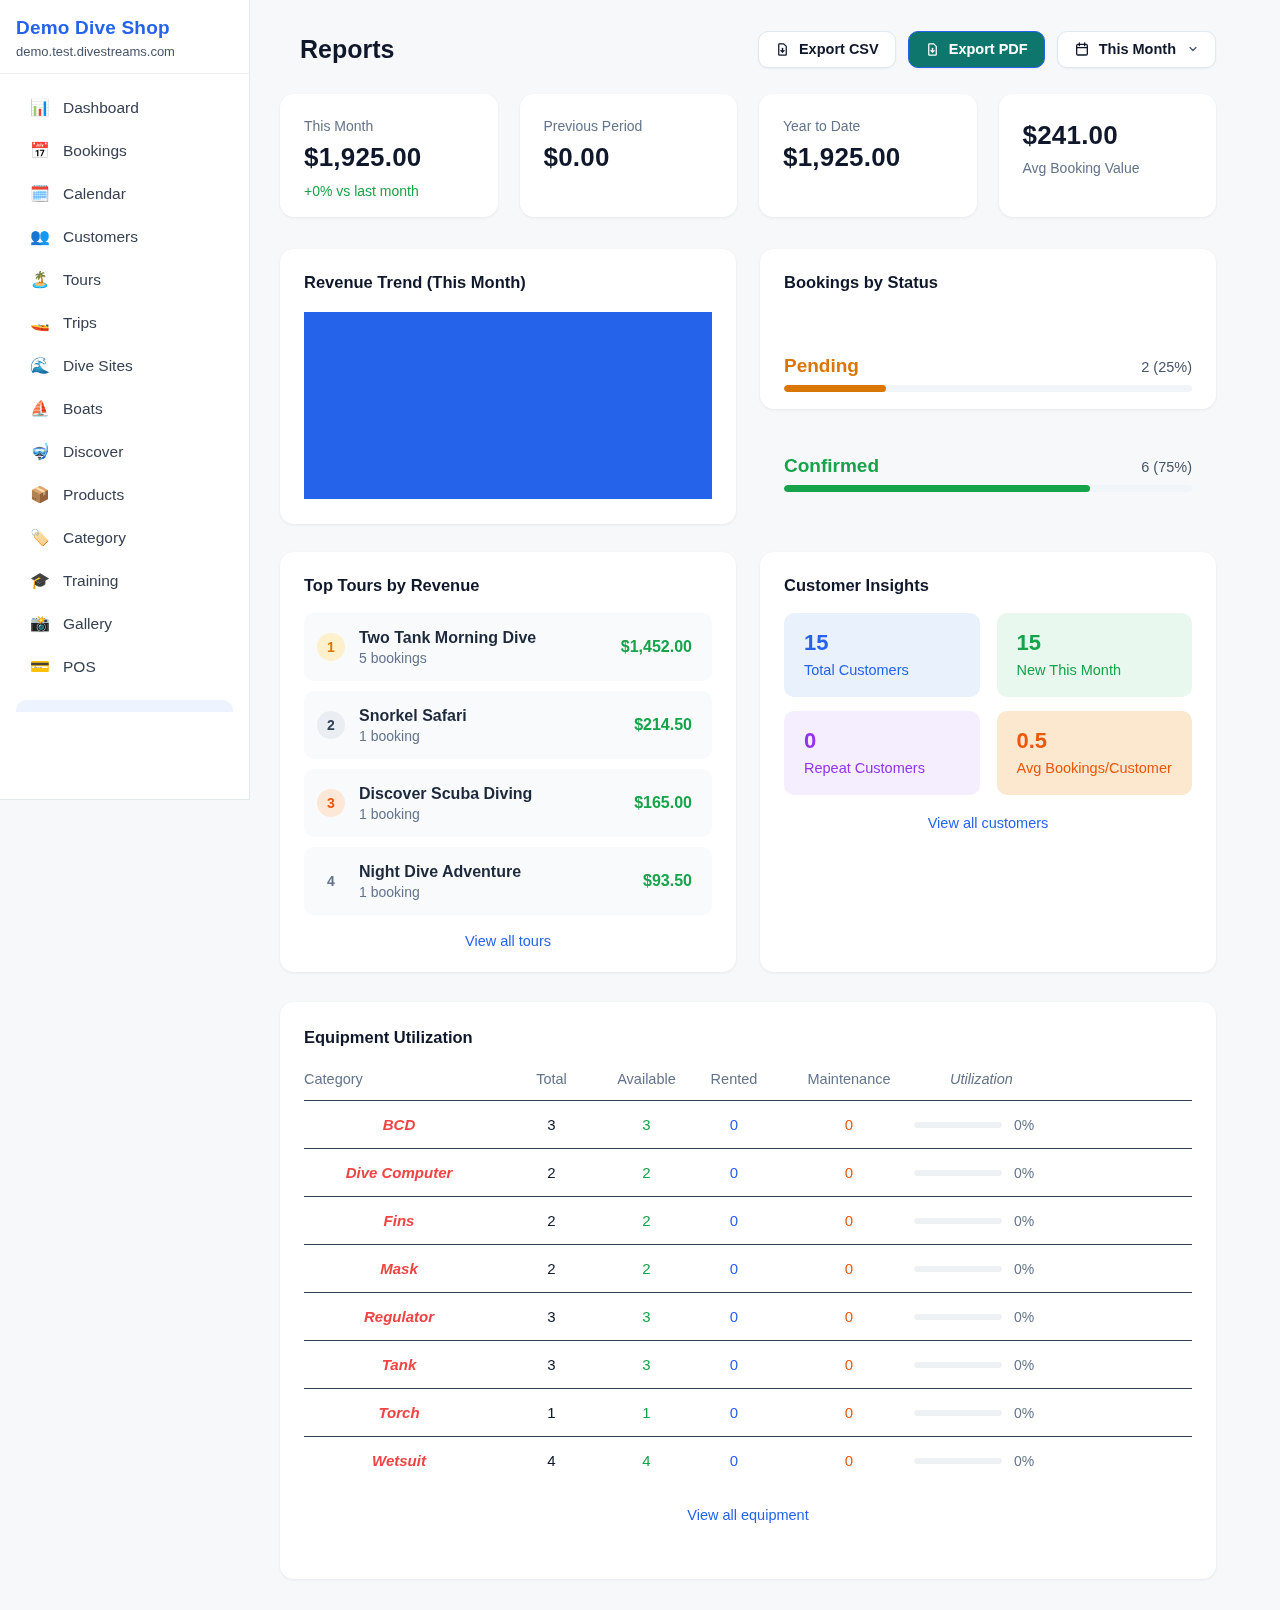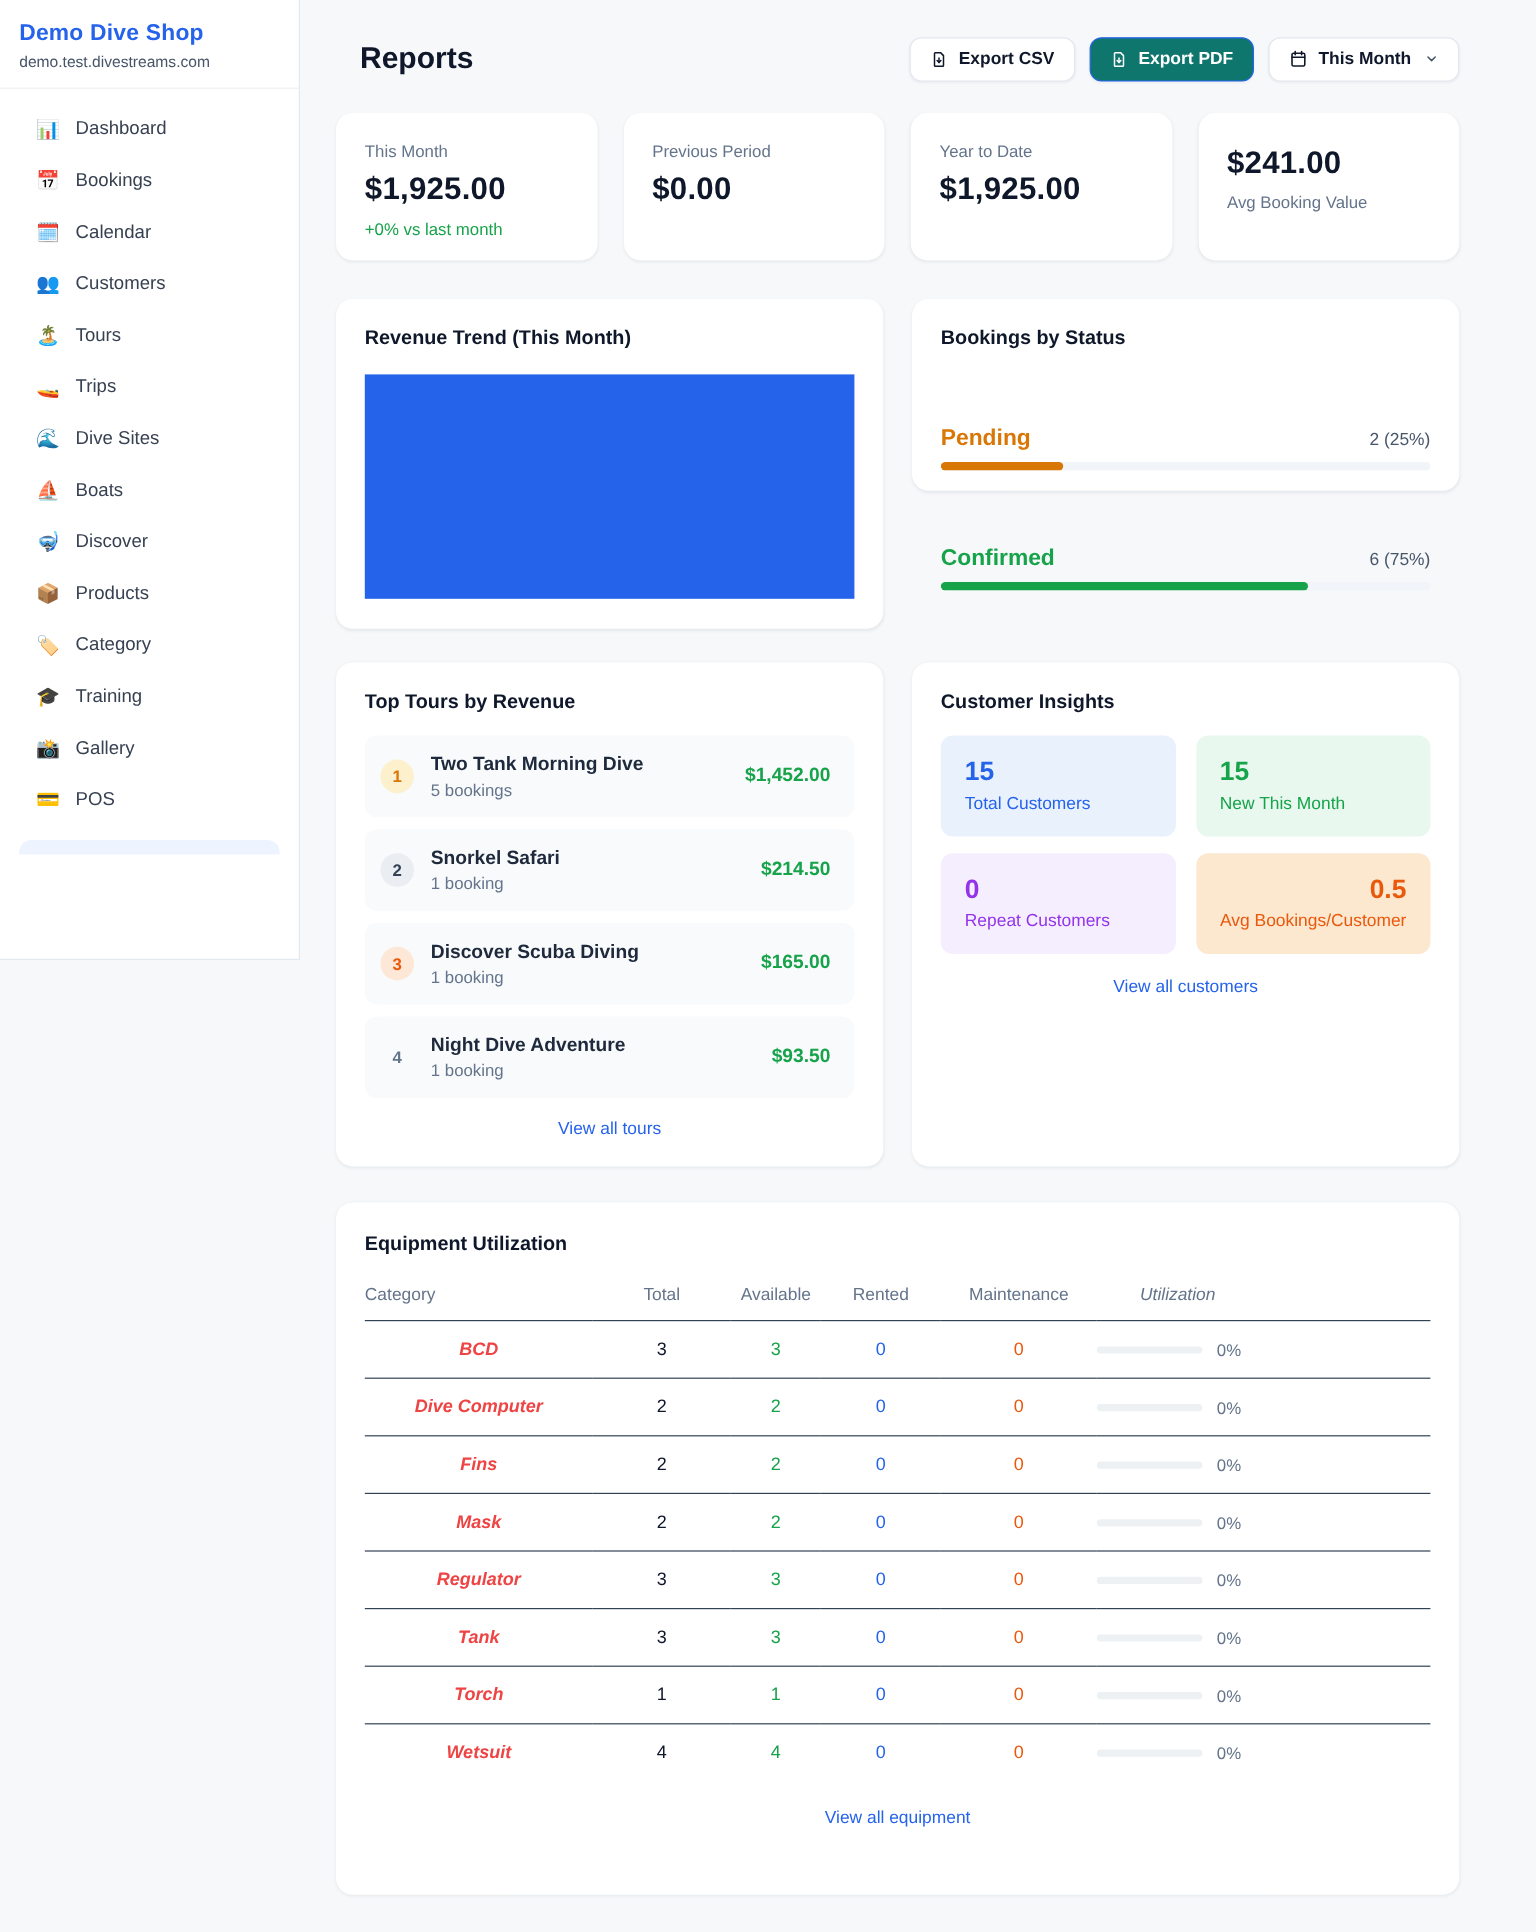--- a/index.html
+++ b/index.html
@@ -124,21 +124,21 @@
 
   
   .insights-card { height:420px; padding:24px; }
   .insights-grid { display:grid; grid-template-columns:1fr 1fr; gap:14px 17px; margin-top:18px; }
   .tile { border-radius:10px; height:84px; padding:17px 20px; }
   .tile-value { font-size:22px; font-weight:800; }
   .tile-label { font-size:14.5px; margin-top:6px; }
   .tile-blue   { background:#e9f1fd; } .tile-blue .tile-value, .tile-blue .tile-label { color:#2563eb; }
   .tile-green  { background:#e8f8ef; } .tile-green .tile-value, .tile-green .tile-label { color:#16a34a; }
   .tile-purple { background:#f5eefe; } .tile-purple .tile-value, .tile-purple .tile-label { color:#9333ea; }
-  .tile-orange { background:#fce7cf;text-align:right; } .tile-orange .tile-value, .tile-orange .tile-label { color:#ea580c; }
+  .tile-orange { background:#fce7cf; } .tile-orange .tile-value, .tile-orange .tile-label { color:#ea580c; }
   .insights-card .view-link { margin-top:20px; }
 
   
   .equipment-card { height:577px; padding:26px 24px 24px; margin-top:30px; }
   table.equip { width:100%; border-collapse:collapse; margin-top:16px; }
   table.equip th {
     font-size:14.5px; font-weight:400; color:#64748b;
     text-align:center; padding:8px 0 13px;
     border-bottom:1px solid #334155;
   }

